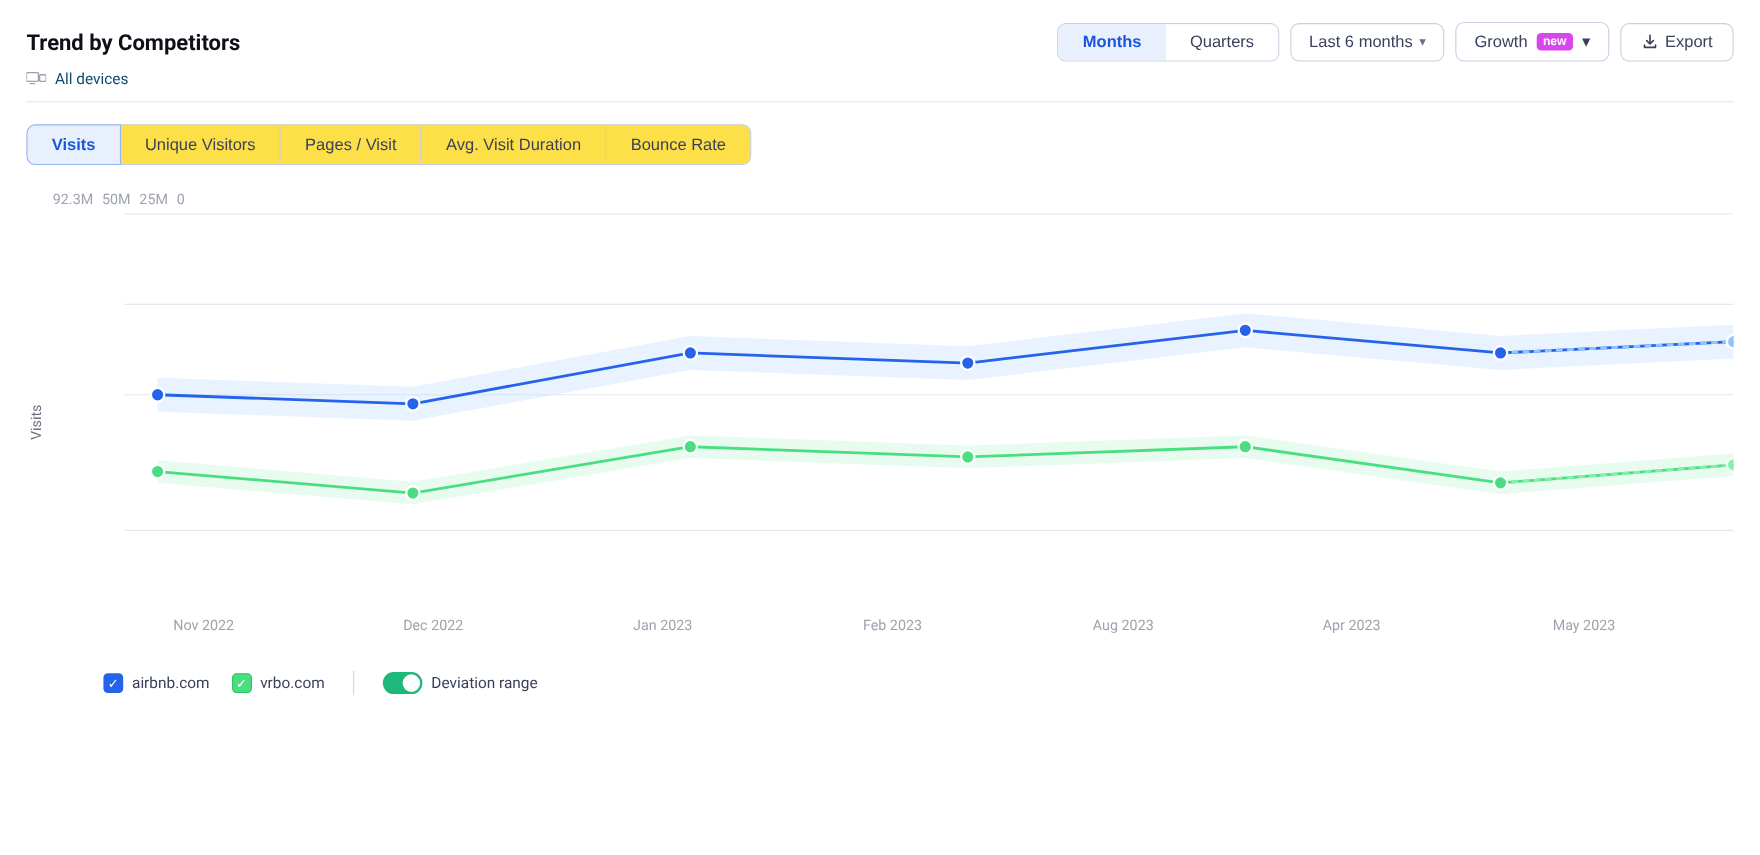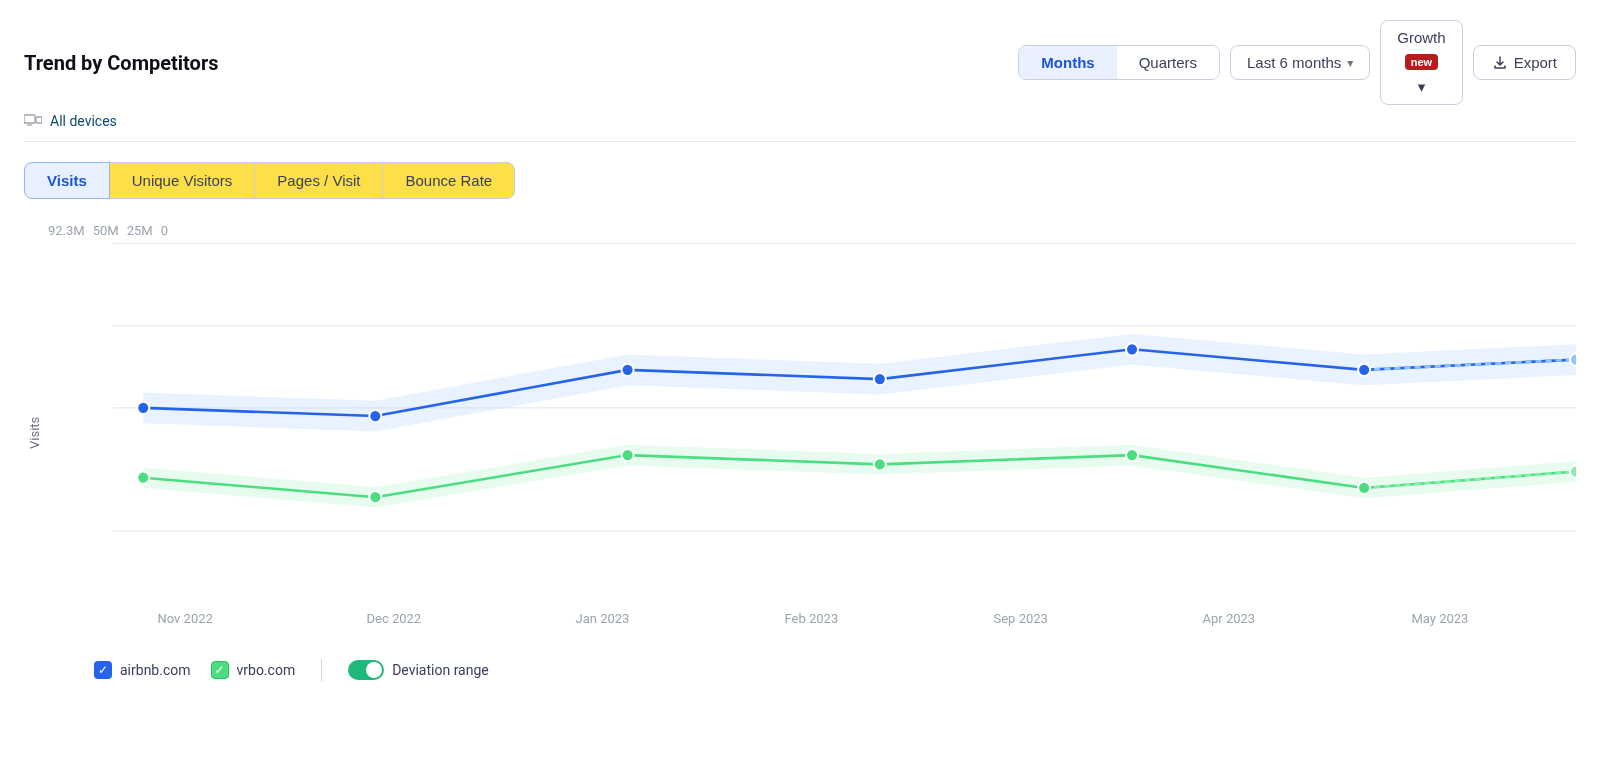--- a/index.html
+++ b/index.html
@@ -79,25 +79,24 @@
       align-items: center;
       gap: 8px;
       padding: 8px 16px;
       border: 1.5px solid #c8d0e0;
       border-radius: 8px;
       background: #fff;
       font-size: 15px;
       font-weight: 500;
       color: #3a3f5c;
       cursor: pointer;
-      flex-direction: column;
     }
 
     .new-badge {
-      background: #b91c1c;
+      background: #d946ef;
       color: #fff;
       font-size: 11px;
       font-weight: 700;
       padding: 2px 6px;
       border-radius: 4px;
     }
 
     .export-btn {
       display: flex;
       align-items: center;
@@ -333,20 +332,21 @@
   </svg>
   <span>All devices</span>
 </div>
 
 <hr class="divider">
 
 <div class="tabs-row">
   <button class="tab-btn active">Visits</button>
   <button class="tab-btn">Unique Visitors</button>
   <button class="tab-btn">Pages / Visit</button>
+  <button class="tab-btn">Avg. Visit Duration</button>
   <button class="tab-btn">Bounce Rate</button>
 </div>
 
 <div class="chart-area">
   <div class="y-axis-label">Visits</div>
   <div class="chart-inner">
 
     <div class="y-labels">
       <span class="y-label">92.3M</span>
       <span class="y-label">50M</span>
@@ -392,21 +392,21 @@
         <circle cx="1240" cy="258" r="6" fill="#4ade80" stroke="#fff" stroke-width="2"></circle>
         <circle cx="1450" cy="242" r="6" fill="#86efac" stroke="#fff" stroke-width="2"></circle>
       </svg>
     </div>
 
     <div class="x-axis-labels">
       <span class="x-label">Nov 2022</span>
       <span class="x-label">Dec 2022</span>
       <span class="x-label">Jan 2023</span>
       <span class="x-label">Feb 2023</span>
-      <span class="x-label">Sep 2023</span>
+      <span class="x-label">Aug 2023</span>
       <span class="x-label">Apr 2023</span>
       <span class="x-label">May 2023</span>
     </div>
   </div>
 </div>
 
 <div class="legend">
   <div class="legend-item">
     <div class="legend-check blue">✓</div>
     <span>airbnb.com</span>

